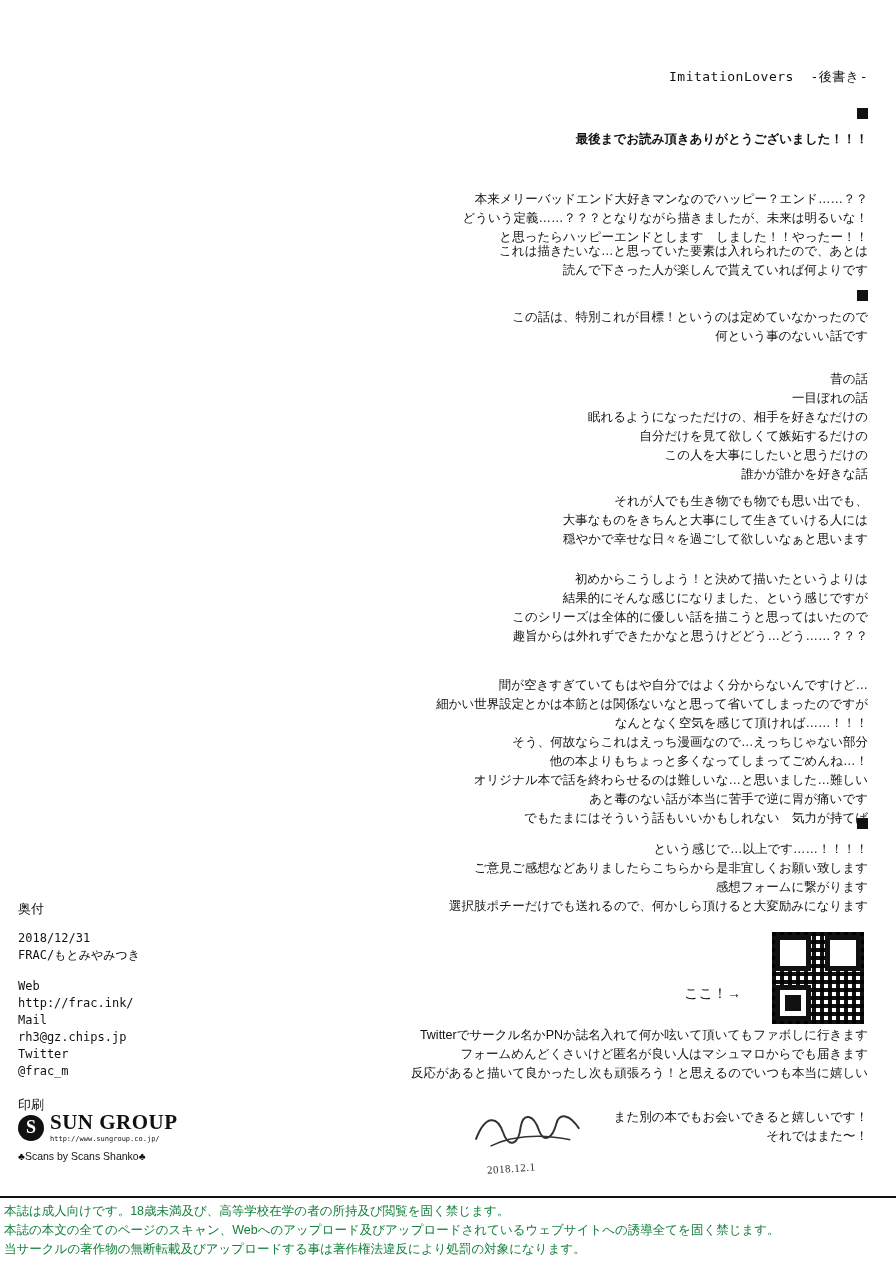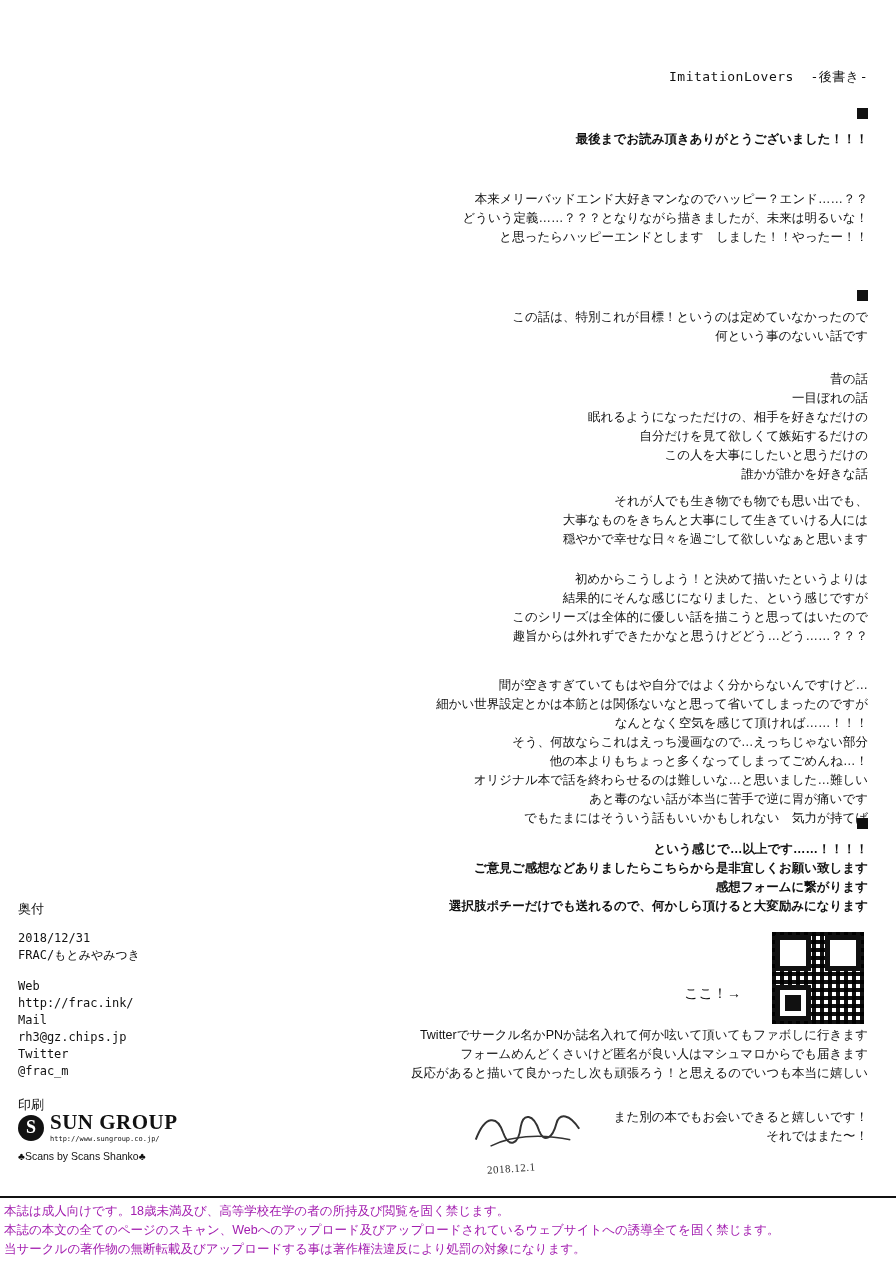--- a/index.html
+++ b/index.html
@@ -38,21 +38,21 @@
     white-space:pre-line;
   }
   .b1 { top:130px;font-weight:bold; }
   .b2 { top:190px; }
   .b3 { top:242px; }
   .b4 { top:308px; }
   .b5 { top:370px; }
   .b6 { top:492px; }
   .b7 { top:570px; }
   .b8 { top:676px; }
-  .b9 { top:840px;font-weight:bold; }
+  .b9 { top:840px; }
 
   .colophon-label {
     position:absolute; left:18px; top:900px;
     font-size:13px; color:#111;
   }
   .colophon-lines {
     position:absolute; left:18px; top:922px;
     font-family:"DejaVu Sans Mono", monospace;
     font-size:12px; line-height:17px; color:#111;
     white-space:pre-line;
@@ -149,39 +149,41 @@
     position:absolute; bottom:2px; left:14px;
     font-size:11px; letter-spacing:0.5px; color:#333;
     transform:rotate(2deg);
   }
 
   .footer-rule {
     position:absolute; left:0; top:1196px; width:896px; height:2px; background:#111;
   }
   .footer-text {
     position:absolute; left:4px; top:1202px;
-    font-size:12.5px; line-height:19px; color:#a21caf;
+    font-size:12.5px; line-height:19px; color:#15803d;
     white-space:pre-line;
   }
 </style>
 </head>
 <body>
 
 <div class="page">
 
   <div class="header-title">ImitationLovers  -後書き-</div>
 
   <div class="sq sq1"></div>
   <div class="sq sq2"></div>
   <div class="sq sq3"></div>
 
   <div class="body-block b1">最後までお読み頂きありがとうございました！！！</div>
   <div class="body-block b2">本来メリーバッドエンド大好きマンなのでハッピー？エンド……？？
 どういう定義……？？？となりながら描きましたが、未来は明るいな！
 と思ったらハッピーエンドとします　しました！！やったー！！</div>
+  <div class="body-block b3">これは描きたいな…と思っていた要素は入れられたので、あとは
+読んで下さった人が楽しんで貰えていれば何よりです</div>
   <div class="body-block b4">この話は、特別これが目標！というのは定めていなかったので
 何という事のないい話です</div>
   <div class="body-block b5">昔の話
 一目ぼれの話
 眠れるようになっただけの、相手を好きなだけの
 自分だけを見て欲しくて嫉妬するだけの
 この人を大事にしたいと思うだけの
 誰かが誰かを好きな話</div>
   <div class="body-block b6">それが人でも生き物でも物でも思い出でも、
 大事なものをきちんと大事にして生きていける人には

